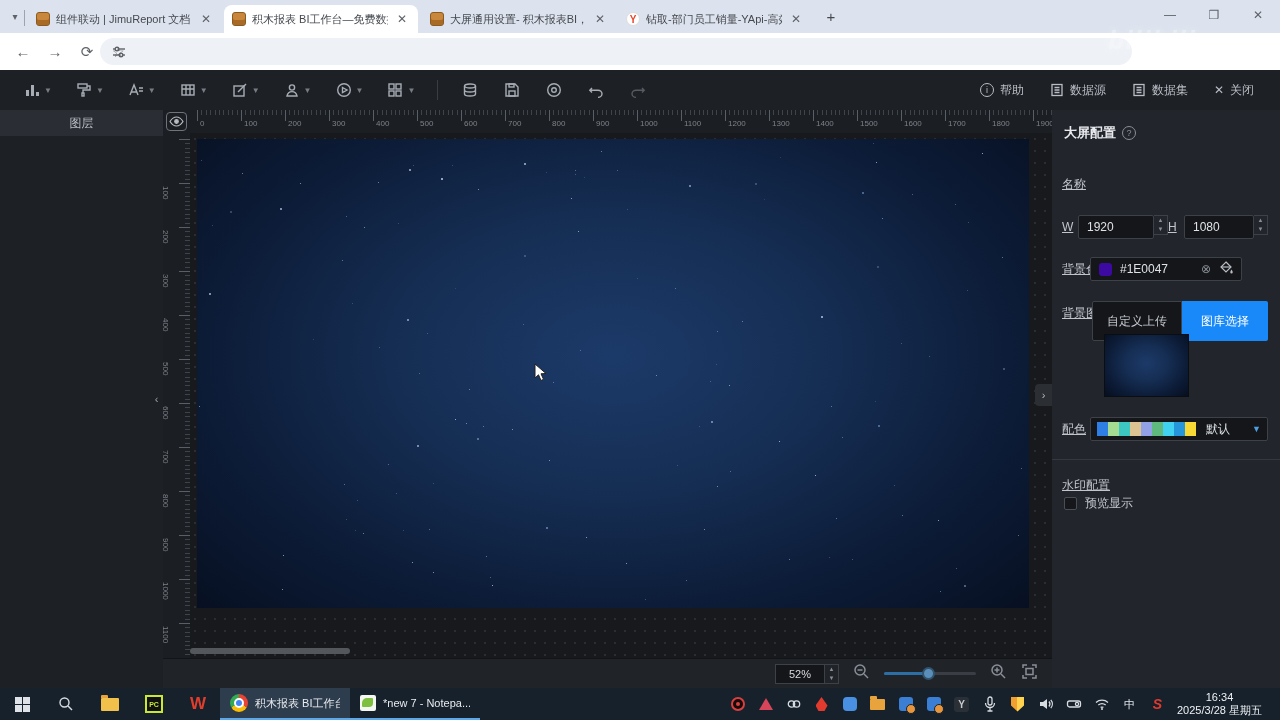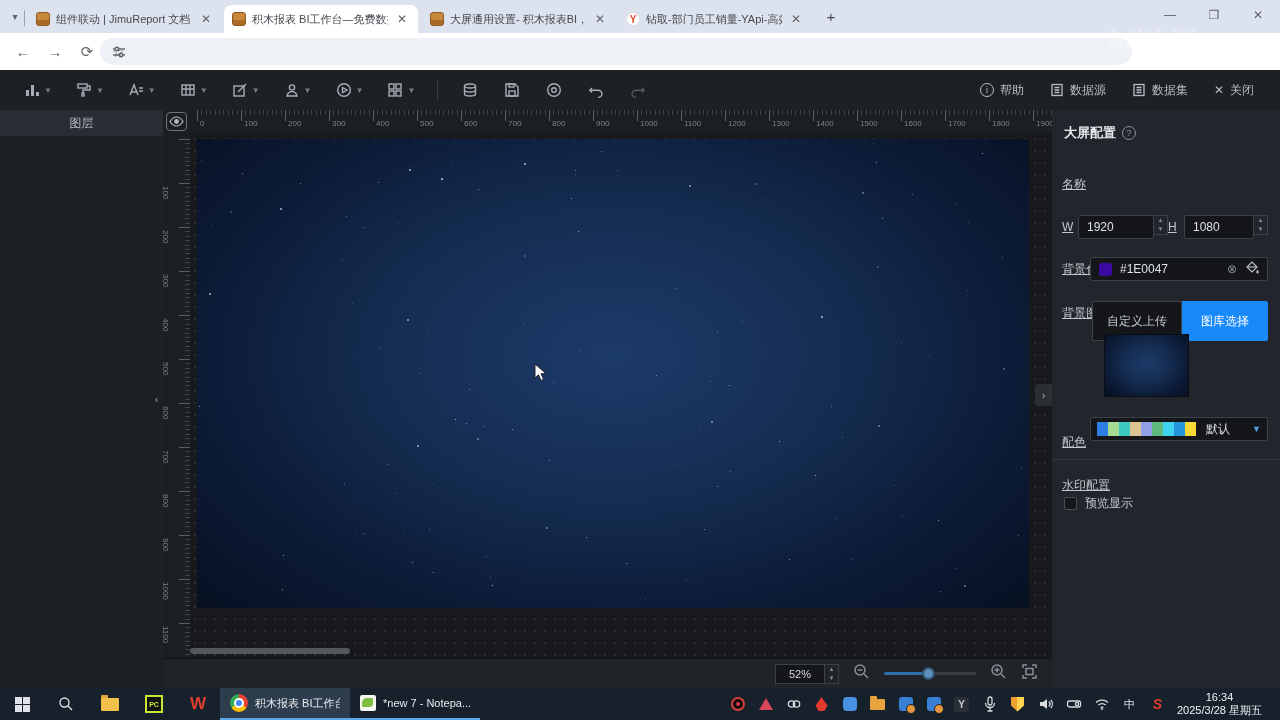--- a/index.html
+++ b/index.html
@@ -585,40 +585,40 @@
     <span class="cfg-label" style="left:116px;top:105px">H</span>
     <div class="numwrap" style="left:132px;top:105px;width:84px">
       <div class="cfg-input">1080</div>
       <div class="stepper">
           <span>▲</span>
           <span>▼</span>
         </div>
     </div>
 
     <span class="cfg-label" style="top:147px">背景色</span>
-    <div class="cfg-input" id="bgcolor-input" style="left:38px;top:147px;width:178px">
+    <div class="cfg-input" id="bgcolor-input" style="left:38px;top:147px;width:152px">
       <span id="bgcolor-dot"></span>
       <span>#1E0047</span>
       <span id="bgcolor-clear">⊗</span>
       <span class="bucket">
         <svg width="14" height="14" viewBox="0 0 14 14">
             <path d="M7 1 12 6l-5 5L2 6z"></path>
             <path d="M2 6h10"></path>
             <path d="M12.5 9.5c.8 1 .8 2.5 0 2.5s-.8-1.5 0-2.5z" fill="#b9bdc4"></path>
           </svg>
       </span>
     </div>
 
     <span class="cfg-label" style="top:191px">背景图</span>
     <div class="seg-btn" id="btn-upload" style="left:40px;top:191px;width:90px">自定义上传</div>
     <div class="seg-btn" id="btn-gallery" style="left:130px;top:191px;width:86px">图库选择</div>
 
     <div id="bg-thumb" class="abs"></div>
 
-    <span class="cfg-label" style="top:320px">配色</span>
+    <span class="cfg-label" style="top:307px">配色</span>
     <div id="palette-box">
       <span style="display:flex">
           <span class="sw" style="background: rgb(47, 126, 227);"></span>
           <span class="sw" style="background: rgb(165, 220, 146);"></span>
           <span class="sw" style="background: rgb(60, 200, 192);"></span>
           <span class="sw" style="background: rgb(220, 195, 146);"></span>
           <span class="sw" style="background: rgb(146, 160, 232);"></span>
           <span class="sw" style="background: rgb(95, 185, 126);"></span>
           <span class="sw" style="background: rgb(65, 210, 242);"></span>
           <span class="sw" style="background: rgb(37, 150, 220);"></span>

